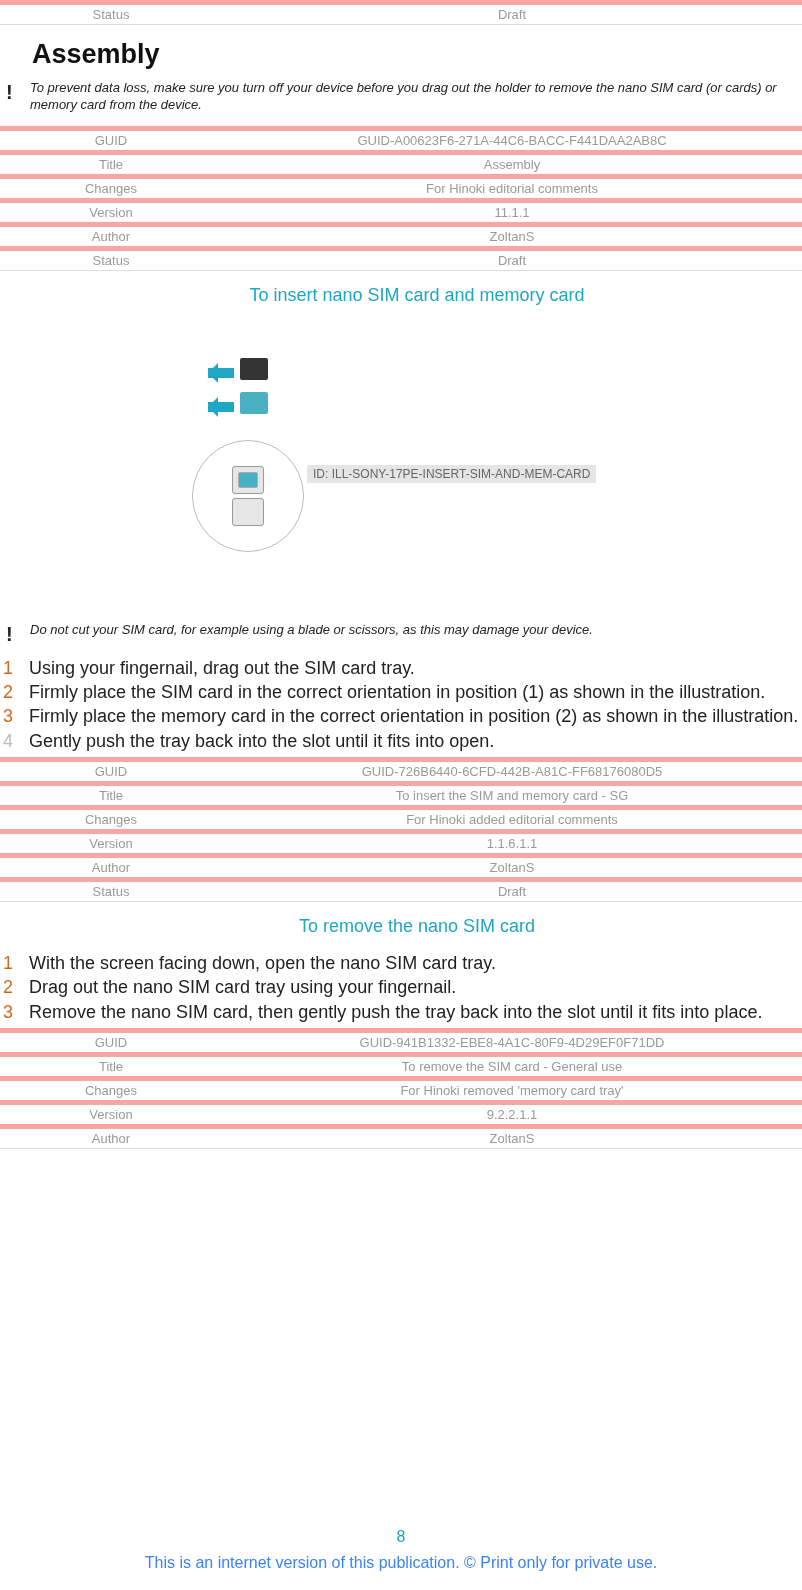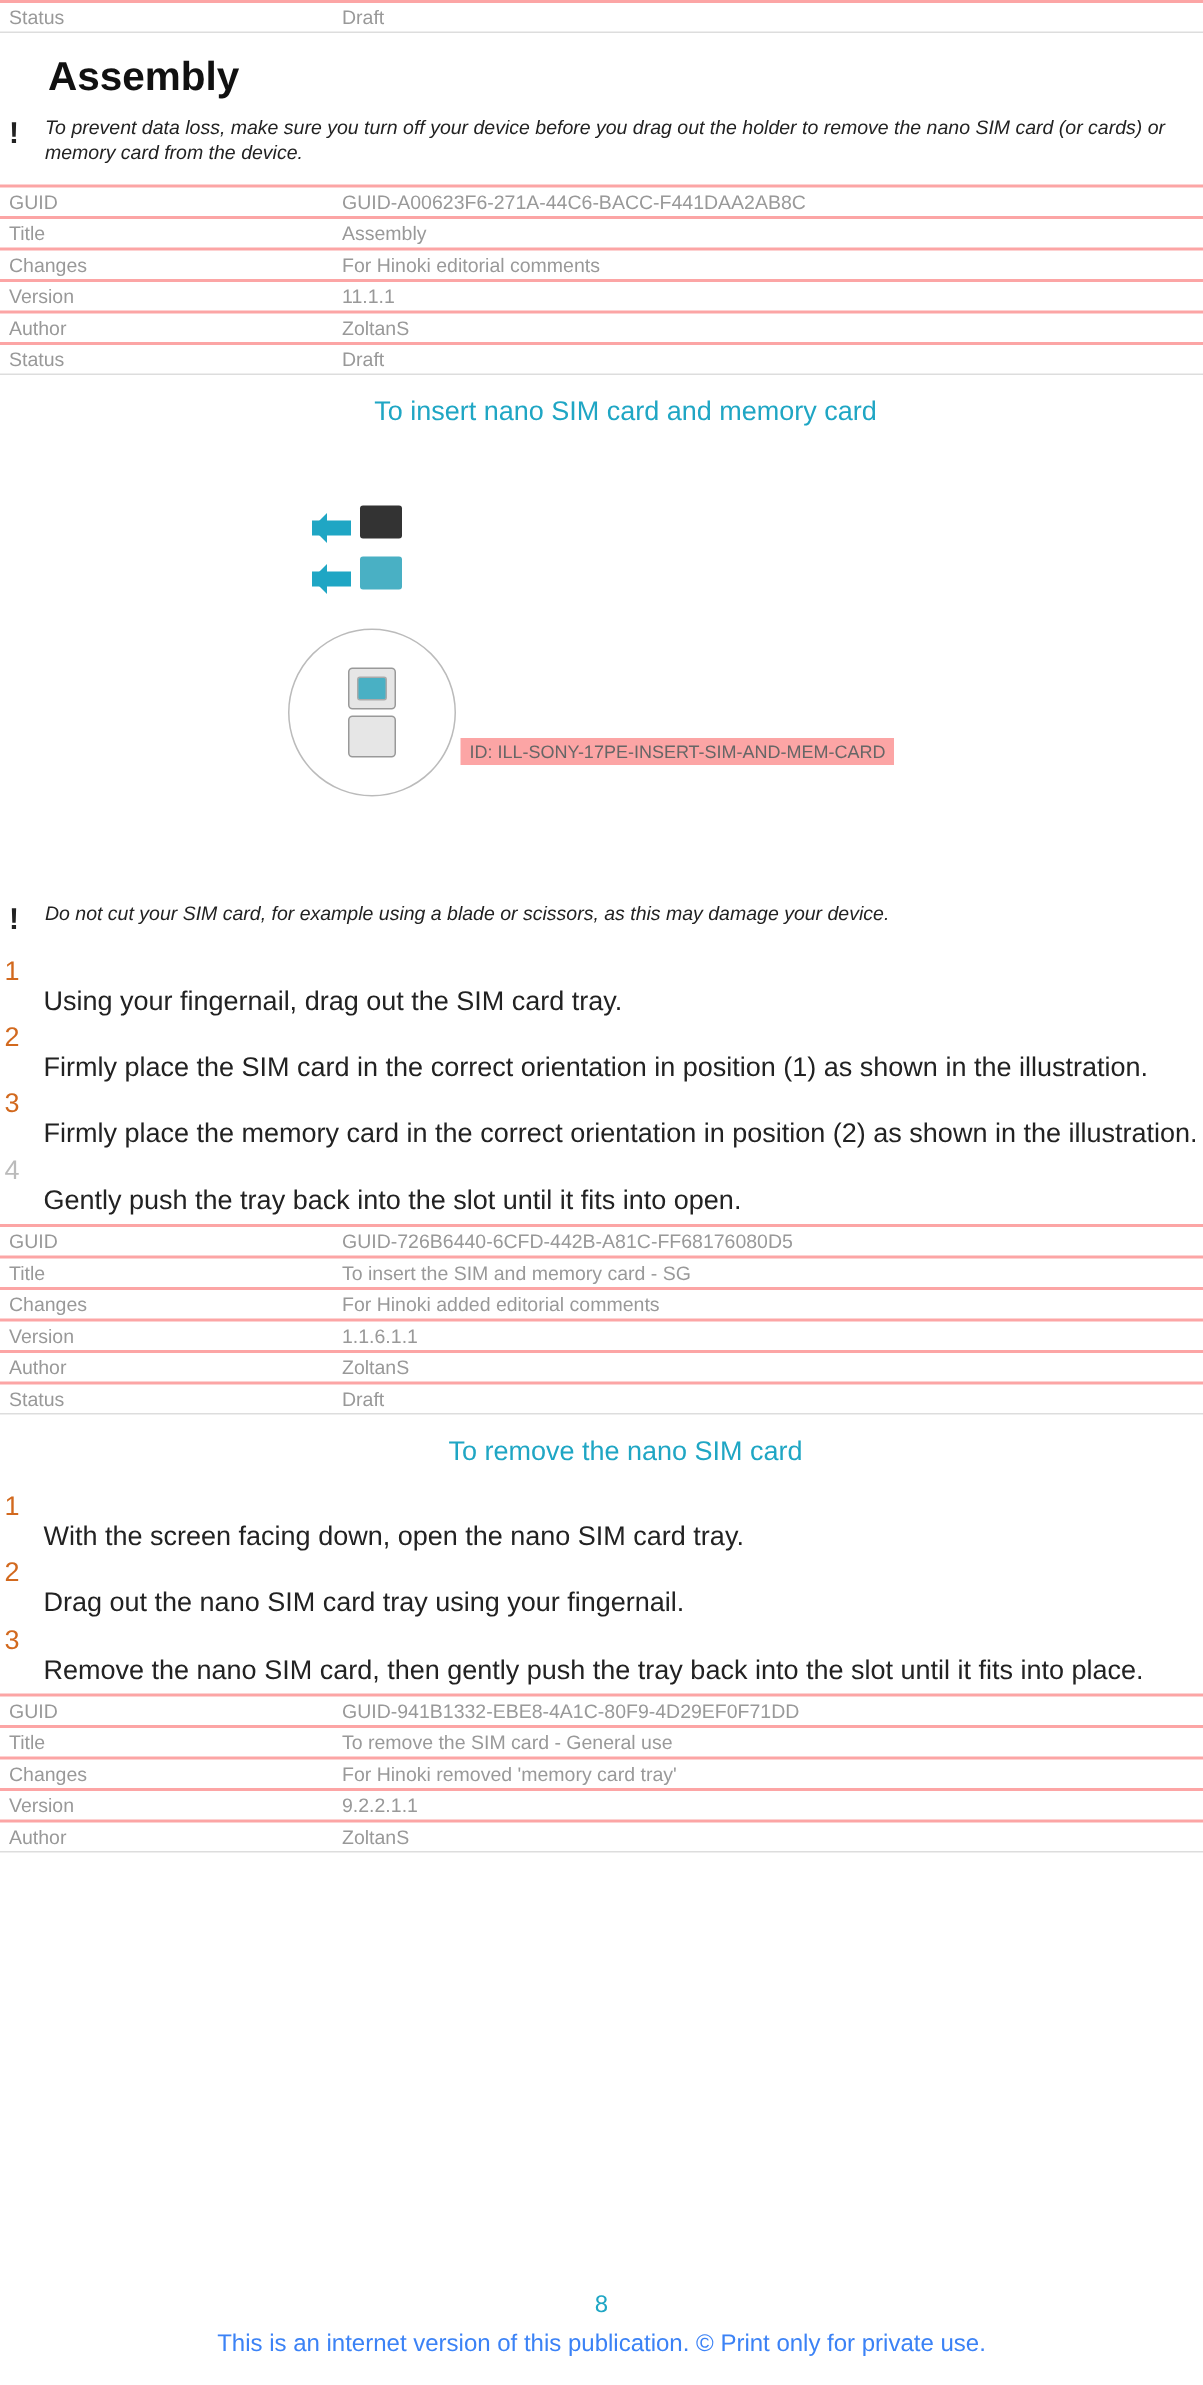--- a/index.html
+++ b/index.html
@@ -18,24 +18,24 @@
     padding: 0 0 40px 0;
   }
   .meta-table {
     width: 100%;
     border-collapse: collapse;
     font-size: 13px;
     color: #999;
     margin: 0 0 14px 0;
   }
   .meta-table td {
-    border-top: 2px solid #fca5a5;
+    border-top: 5px solid #fca5a5;
     border-bottom: 1px solid #ddd;
     padding: 2px 6px;
-    text-align: left;
+    text-align: center;
   }
   .meta-table td.key { width: 210px; }
   .content {
     padding: 0 0 0 32px;
   }
   h2.section-title {
     font-size: 27px;
     font-weight: bold;
     margin: 8px 0 10px 0;
     color: #111;
@@ -182,46 +182,45 @@
   }
   .zoom-slot2 {
     width: 30px; height: 26px;
     border: 1px solid #999;
     border-radius: 3px;
     background: #e6e6e6;
   }
   .ill-id {
     position: absolute;
     left: 275px; top: 145px;
-    background: #fca5a5;
+    background: #e5e5e5;
     font-size: 12px;
     color: #666;
     padding: 2px 6px;
     white-space: nowrap;
-    margin-top: 48px;
   }
   .steps {
     font-size: 18px;
     line-height: 1.35;
     margin: 0 0 4px 0;
   }
   .steps .step {
     display: flex;
     align-items: flex-start;
   }
   .steps .num {
     width: 26px;
     flex: 0 0 26px;
     color: #d2691e;
     font-weight: normal;
     text-align: left;
     padding-left: 3px;
   }
   .steps .num.grey { color: #bbb; }
-  .steps .txt { flex: 1; margin-top: 20px; }
+  .steps .txt { flex: 1; }
   .page-number {
     position: absolute;
     bottom: 44px;
     left: 0; right: 0;
     text-align: center;
     color: #1fa6c4;
     font-size: 16px;
   }
   .footer-note {
     position: absolute;

